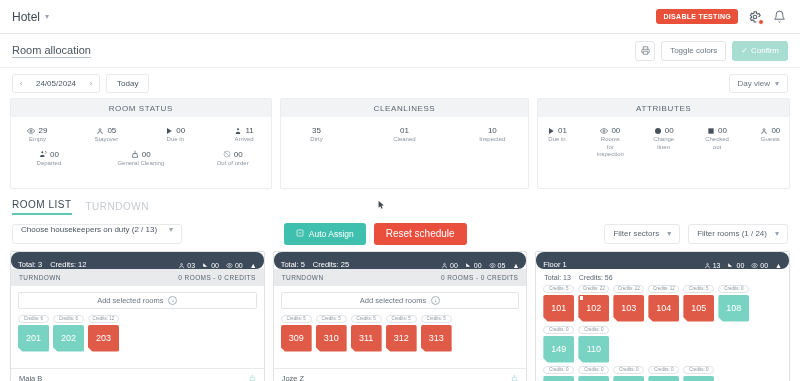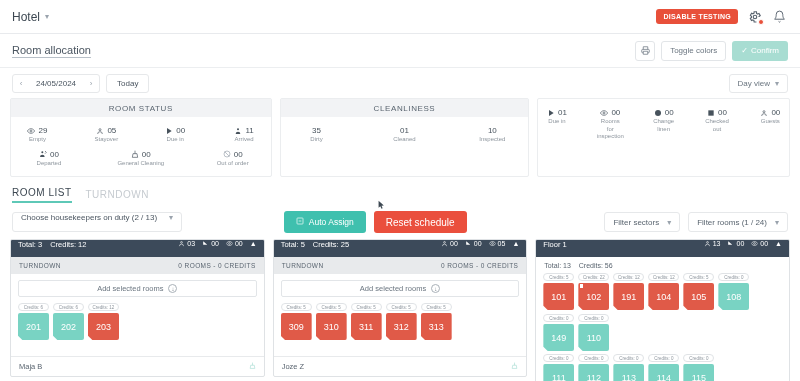--- a/index.html
+++ b/index.html
@@ -80,22 +80,22 @@
   .ctr-center { margin-left:auto; margin-right:auto; display:flex; gap:8px; }
   .btn-auto { background:#3fc0ae; color:#fff; border:none; border-radius:3px; height:22px; padding:0 12px; font-size:8.5px; display:flex; align-items:center; gap:5px;}
   .btn-reset { background:#ea4f3d; color:#fff; border:none; border-radius:3px; height:22px; padding:0 12px; font-size:10px; display:flex; align-items:center;}
   .ctr-right { display:flex; gap:8px;padding-left:36px; }
   .filter-sel { border:1px solid #e6e8ea; border-radius:3px; height:20px; padding:0 8px; font-size:8px; color:#5a6570; display:flex; align-items:center; gap:8px; background:#fff;}
 
   
   .cards { display:flex; gap:8px; padding:0 10px; align-items:flex-start; }
   .card { flex:1; border:1px solid #dfe2e5; border-radius:2px; background:#fff; overflow:hidden; }
   .card-head {
-    background:#3c4a5a; height:17px; display:flex; align-items:flex-start;
-    padding:0 7px; color:#fff; font-size:7.5px; gap:8px;
+    background:#3c4a5a; height:17px; display:flex; align-items:flex-end;
+    padding:0 7px; color:#fff; font-size:7.5px; gap:8px;border-radius:8px;
   }
   .card-head-right { margin-left:auto; display:flex; align-items:center; gap:7px; font-size:7px;}
   .ch-item { display:flex; align-items:center; gap:2px; }
   .turndown-bar {
     background:#e8eaec; height:17px; display:flex; align-items:center; justify-content:space-between;
     padding:0 8px; font-size:6.5px; color:#5a6570; letter-spacing:.4px;
   }
   .subtotal { padding:5px 8px 2px; font-size:7px; color:#5a6570; display:flex; gap:8px;}
   .add-rooms {
     margin:6px 7px 4px; border:1px solid #e2e5e8; border-radius:2px; height:17px;
@@ -301,20 +301,21 @@
               <span>10</span>
             </div>
           <div class="stat-label">Inspected</div>
         </div>
       </div>
       <div style="height:20px"></div>
     </div>
   </div>
 
   <div class="panel" style="width:256px">
+    <div class="panel-head">ATTRIBUTES</div>
     <div class="panel-body">
       <div class="stat-grid">
         <div class="stat">
           <div class="stat-top">
               <span class="mini-ic">
                 <svg width="8" height="8" viewBox="0 0 24 24" fill="#47525c">
                   <path d="M6 3l14 9-14 9z"></path>
                 </svg>
               </span>
               <span>01</span>
@@ -606,21 +607,21 @@
           <div class="credit-chip">Credits: 22</div>
           <div class="room-tile red">
               <span class="tile-flag"></span>
               <span>102</span>
               <span class="tile-person">●</span>
             </div>
         </div>
         <div class="room-cell">
           <div class="credit-chip">Credits: 12</div>
           <div class="room-tile red">
-              <span>191</span>
+              <span>103</span>
               <span class="tile-person">●</span>
             </div>
         </div>
         <div class="room-cell">
           <div class="credit-chip">Credits: 12</div>
           <div class="room-tile red">
               <span>104</span>
               <span class="tile-person">●</span>
             </div>
         </div>

